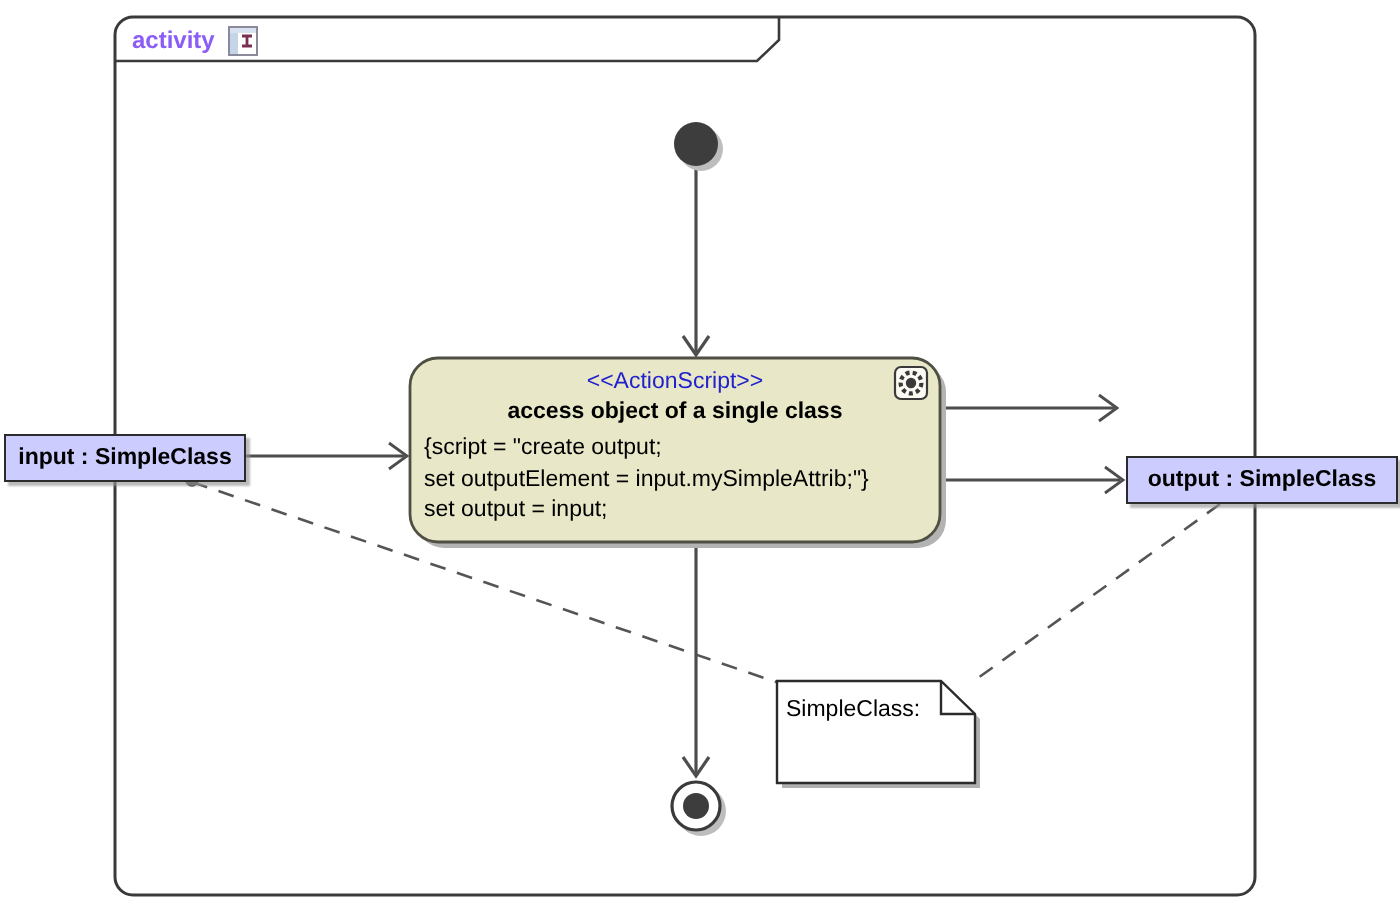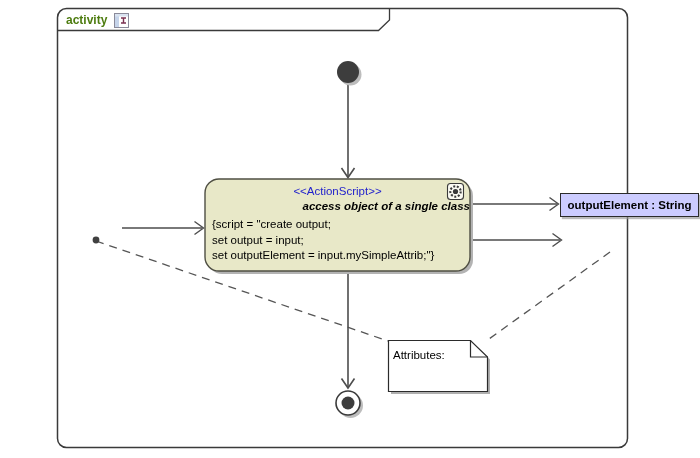--- a/index.html
+++ b/index.html
@@ -6,29 +6,29 @@
   .canvas {
     position:relative; width:700px; height:458px; background:#ffffff;
     font-family:"Liberation Sans", sans-serif; overflow:hidden;
   }
   .layer { position:absolute; left:0; top:0; }
   .abs { position:absolute; }
 
   
   .frame-title {
     left:66px; top:10px; height:20px; display:flex; align-items:center;
-    font-size:12px; color:#4d7c0f; white-space:nowrap;
+    font-size:12px; color:#8b5cf6; white-space:nowrap;
   }
   .frame-title .kw { font-weight:bold; margin-right:4px; }
   .frame-title .dicon { width:15px; height:15px; margin:0 3px; display:inline-block; }
 
   
   .action-text { left:205px; top:179px; width:265px; height:92px; font-size:11.5px; color:#000; }
   .action-text .stereo { text-align:center; color:#2222CC; margin-top:6px; }
-  .action-text .aname  { text-align:right; font-weight:bold; margin-top:3px;font-style:italic; }
+  .action-text .aname  { text-align:center; font-weight:bold; margin-top:3px; }
   .action-text .script { margin:5px 0 0 7px; line-height:15.5px; }
 
   
   .pin {
     position:absolute; background:#CCCCFF; border:1px solid #2b2b2b;
     box-shadow:2px 2px 1px rgba(150,150,150,0.65);
     font-weight:bold; font-size:11.5px; color:#000;
     display:flex; align-items:center; justify-content:center; white-space:nowrap;
   }
   .pin-input         { left:2px;   top:217px; width:119px; height:22px; }
@@ -100,26 +100,29 @@
         <path d="M7 5 H12 M9.5 5 V10 M7 10 H12" stroke="#7A3050" stroke-width="1.4" fill="none"></path>
       </svg>
     </span>
   </div>
 
   <div class="abs action-text">
     <div class="stereo">&lt;&lt;ActionScript&gt;&gt;</div>
     <div class="aname">access object of a single class</div>
     <div class="script">
       <div>{script = "create output;</div>
+      <div>set outputElement = input.mySimpleAttrib;"}</div>
       <div>set output = input;</div>
-      <div>set outputElement = input.mySimpleAttrib;"}</div>
     </div>
   </div>
 
-  <div class="pin pin-outputElement">
-    <span>outputElement : String</span>
+  <div class="pin pin-input">
+    <span>input : SimpleClass</span>
+  </div>
+  <div class="pin pin-output">
+    <span>output : SimpleClass</span>
   </div>
 
   <div class="abs note-text">
-    <div>Attributes:</div>
+    <div>SimpleClass:</div>
   </div>
 
 </div>
 
 </body></html>

